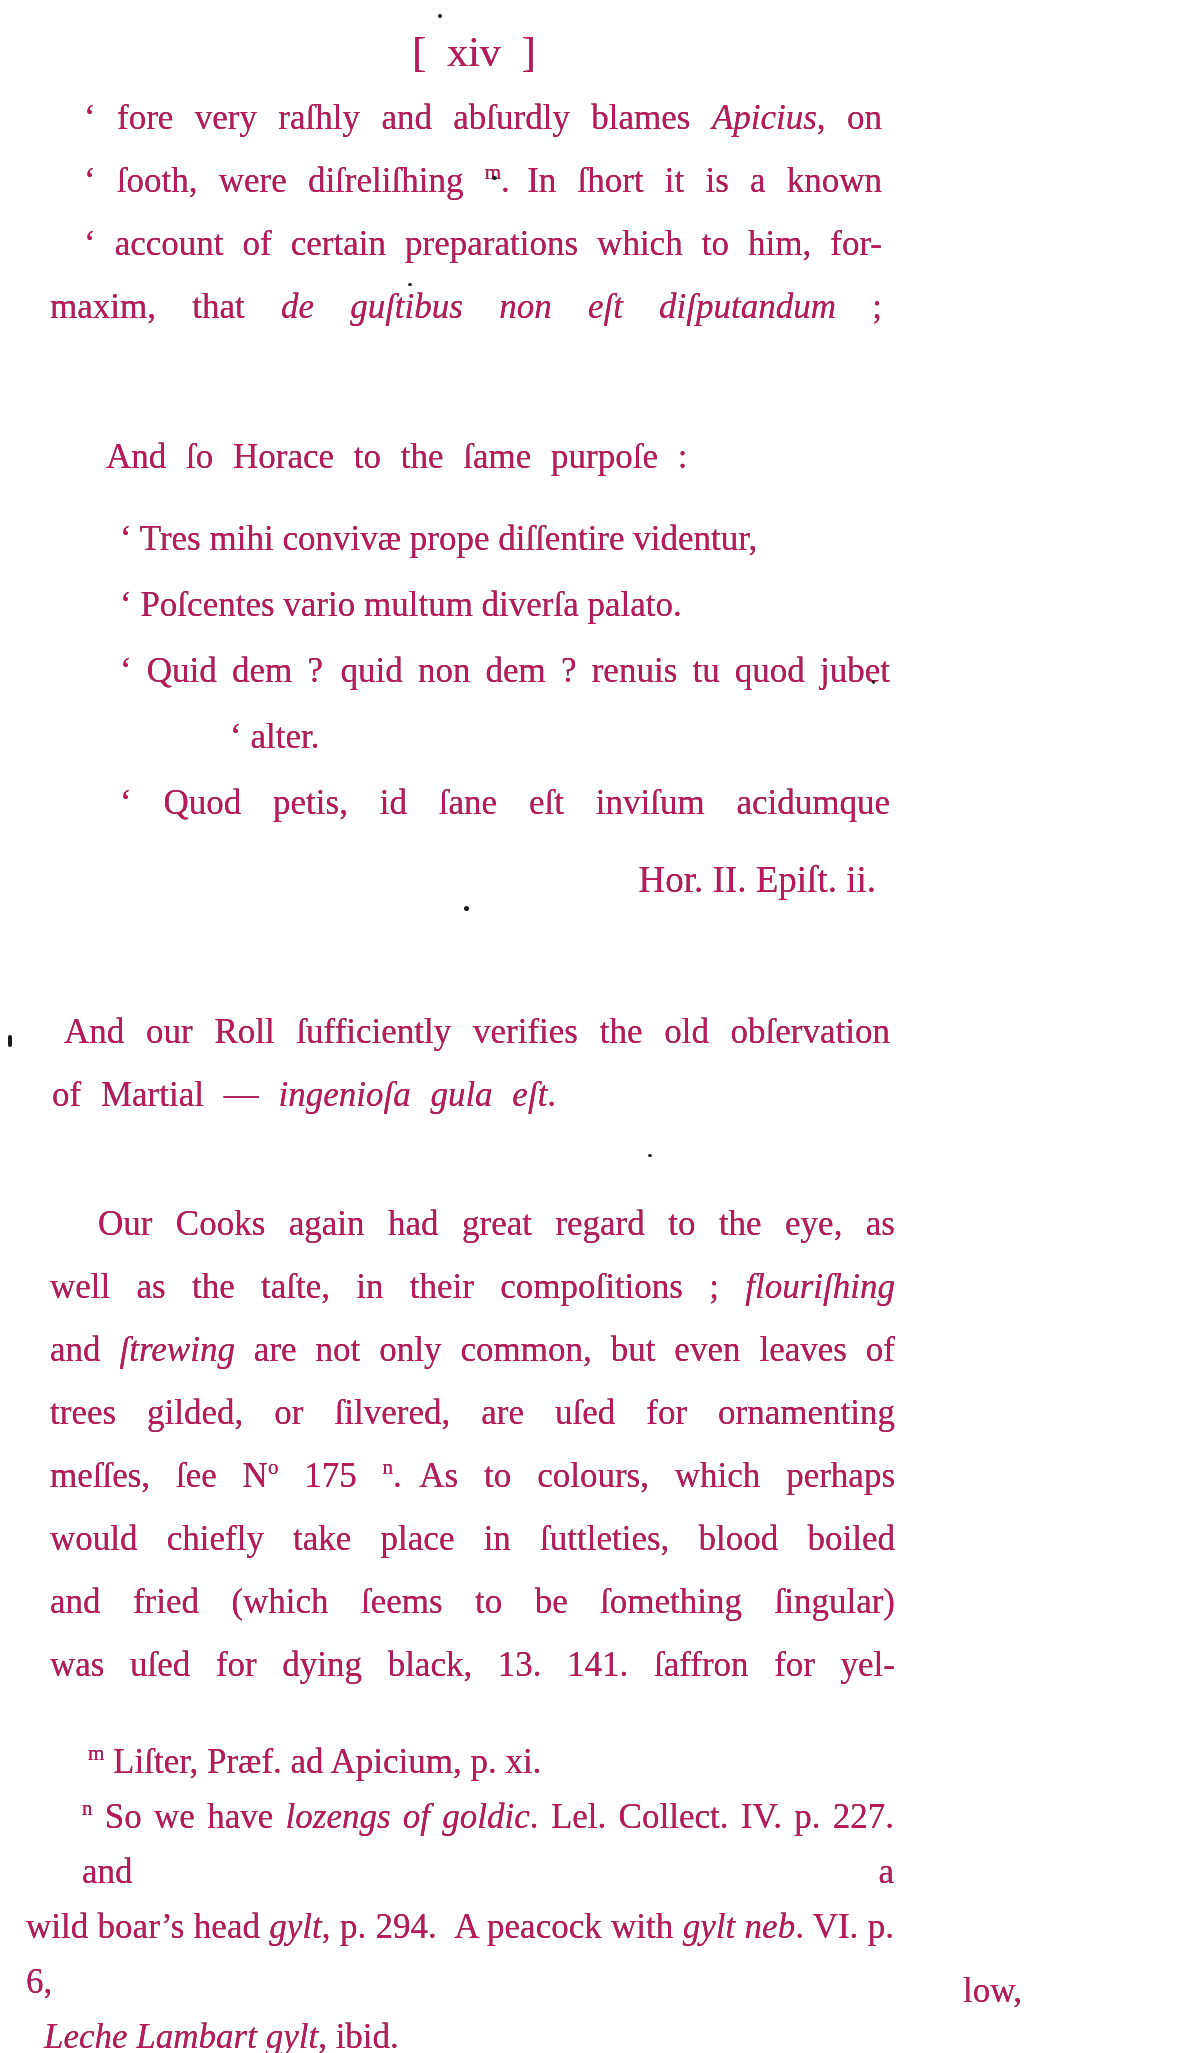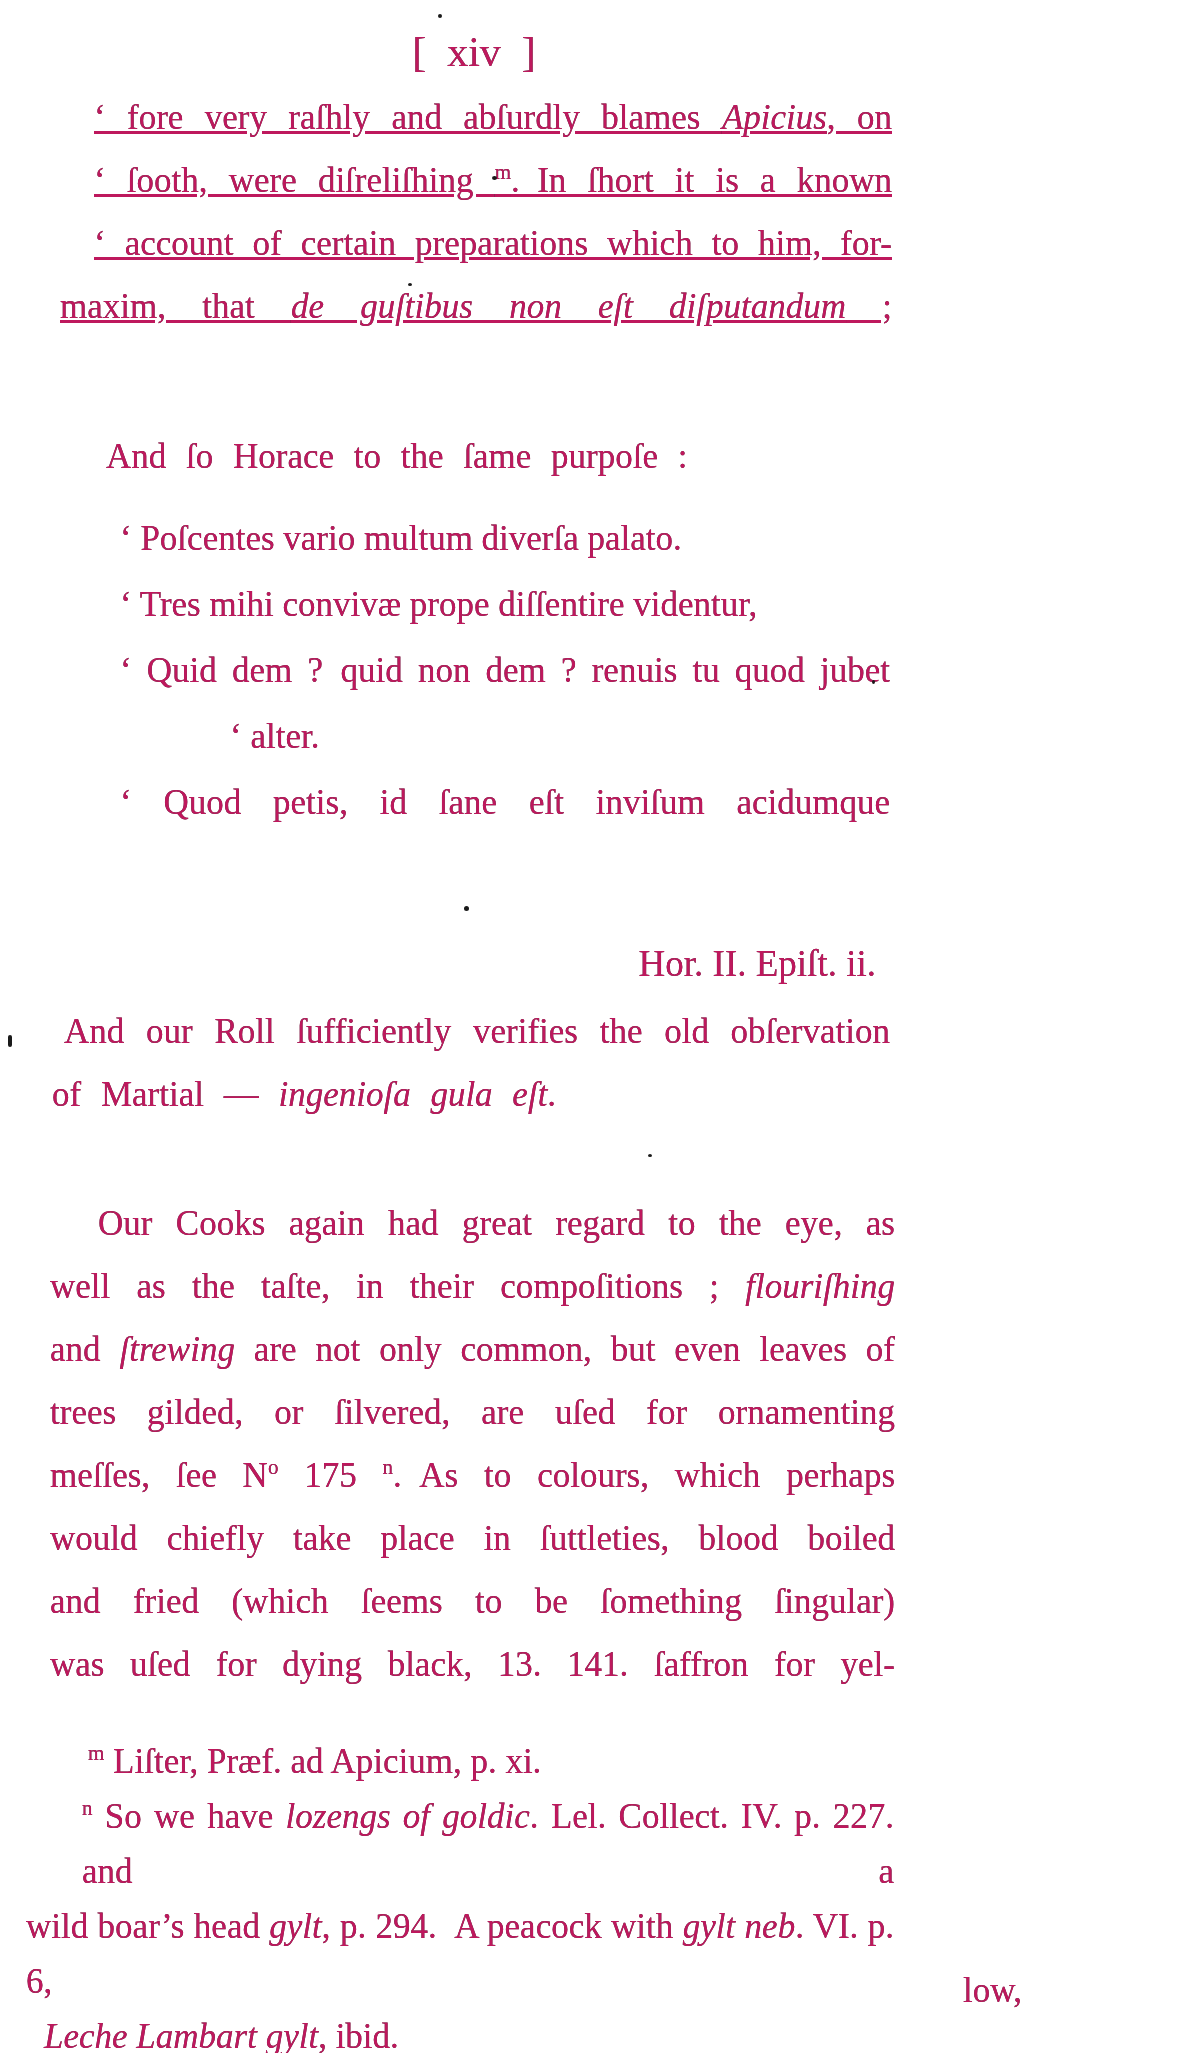--- a/index.html
+++ b/index.html
@@ -24,25 +24,25 @@
   
   .qi{padding-left:34px;}          
   .ind48{padding-left:48px;}       
   .pad12{padding-left:12px;}
   .sp{word-spacing:11px;}
   
   .v{font-size:35px;line-height:66px;min-height:66px;padding-left:62px;}
   .vi{padding-left:172px;}
   
   #hdr{top:24px;left:58px;width:832px;text-align:center;font-size:42px;line-height:56px;}
-  #p1{top:86px;left:60px;width:832px;text-decoration:underline;}
+  #p1{top:86px;left:50px;width:832px;}
   #hintro{top:425px;left:58px;width:832px;}
   #hintro .line{padding-left:48px;}
   #verse{top:506px;left:58px;width:832px;}
-  #attr{top:932px;left:58px;width:818px;text-align:right;font-size:37px;line-height:63px;}
+  #attr{top:848px;left:58px;width:818px;text-align:right;font-size:37px;line-height:63px;}
   #p2{top:1000px;left:52px;width:838px;}
   #p3{top:1192px;left:50px;width:845px;}
   #fns{top:1734px;left:26px;width:868px;}
   .fn{font-size:35px;line-height:55px;min-height:55px;}
   .fpad62{padding-left:62px;}
   .fpad56{padding-left:56px;}
   .fpad18{padding-left:18px;}
   #catch{top:1966px;left:963px;font-size:35px;line-height:50px;}
   sup{font-size:0.6em;vertical-align:super;line-height:0;}
   i{font-style:italic;text-align:center;}
@@ -61,22 +61,22 @@
     <div class="line j qi"><span>‘ ſooth, were diſreliſhing </span><sup>m</sup><span>. In ſhort it is a known</span></div>
     <div class="line j qi"><span>‘ account of certain preparations which to him, for-</span></div>
     <div class="line j"><span>maxim, that </span><i>de guſtibus non eſt diſputandum</i><span> ;</span></div>
   </div>
 
   <div id="hintro" class="blk">
     <div class="line sp"><span>And ſo Horace to the ſame purpoſe :</span></div>
   </div>
 
   <div id="verse" class="blk">
+    <div class="v"><span>‘ Tres mihi convivæ prope diſſentire videntur,</span></div>
     <div class="v"><span>‘ Poſcentes vario multum diverſa palato.</span></div>
-    <div class="v"><span>‘ Tres mihi convivæ prope diſſentire videntur,</span></div>
     <div class="v j"><span>‘ Quid dem ? quid non dem ? renuis tu quod jubet</span></div>
     <div class="v vi"><span>‘ alter.</span></div>
     <div class="v j"><span>‘ Quod petis, id ſane eſt inviſum acidumque</span></div>
   </div>
 
   <div id="attr" class="blk">
     <div><span>Hor. II. Epiſt. ii.</span></div>
   </div>
 
   <div id="p2" class="blk">

